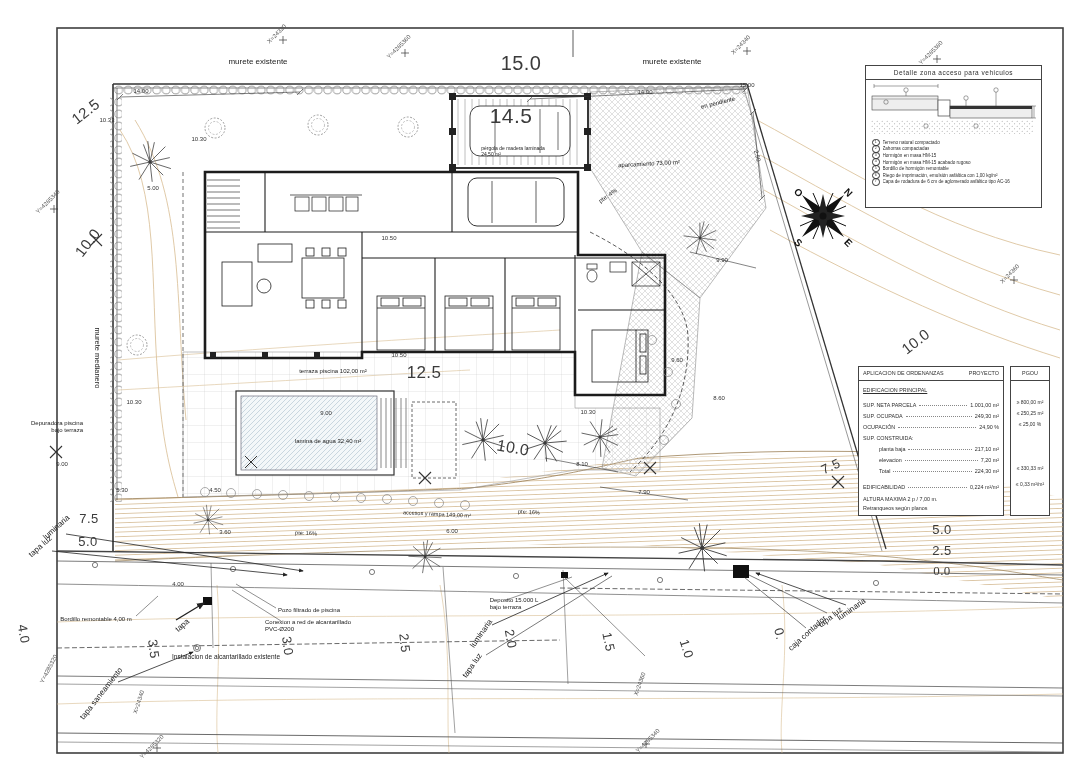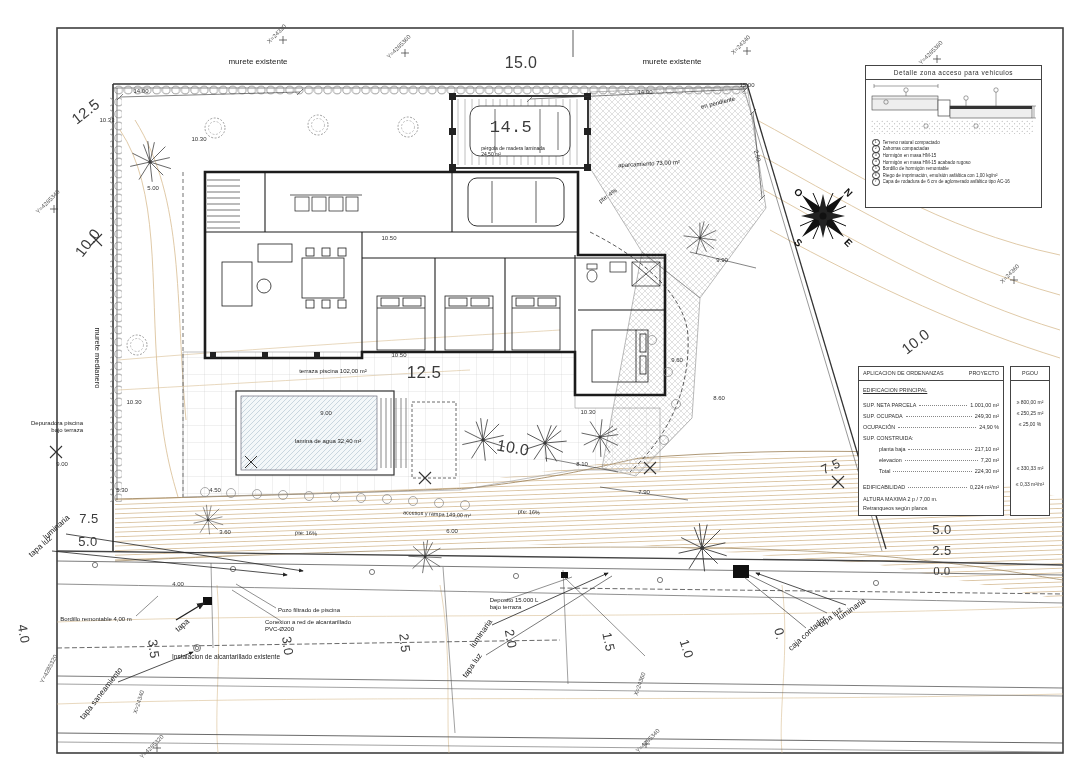--- a/index.html
+++ b/index.html
@@ -352,22 +352,22 @@
     <path d="M845,216 L827.2,220.2 L823,238 L818.8,220.2 L801,216 L818.8,211.8 L823,194 L827.2,211.8 Z" fill="#222"></path>
     <circle cx="823" cy="216" r="3.5" fill="#111"></circle>
     <text x="848" y="196" transform="rotate(45 848 193)" font-size="10" font-weight="bold" text-anchor="middle" fill="#111">N</text>
     <text x="848" y="246" transform="rotate(45 848 243)" font-size="10" font-weight="bold" text-anchor="middle" fill="#111">E</text>
     <text x="798" y="246" transform="rotate(45 798 243)" font-size="10" font-weight="bold" text-anchor="middle" fill="#111">S</text>
     <text x="798" y="196" transform="rotate(45 798 193)" font-size="10" font-weight="bold" text-anchor="middle" fill="#111">O</text>
   </g>
 </svg>
 
 <div id="labels">
-      <span class="plan-label contour" style="left: 521px; top: 63px; font-size: 16px; transform: translate(-50%, -50%) rotate(0deg);">15.0</span>
-      <span class="plan-label contour" style="left: 511px; top: 128px; font-size: 17px; transform: translate(-50%, -50%) rotate(0deg); font-family: Liberation Mono, monospace;">14.5</span>
+      <span class="plan-label contour" style="left: 521px; top: 63px; font-size: 20px; transform: translate(-50%, -50%) rotate(0deg);">15.0</span>
+      <span class="plan-label contour" style="left: 511px; top: 116px; font-size: 21px; transform: translate(-50%, -50%) rotate(0deg);">14.5</span>
       <span class="plan-label contour" style="left: 86px; top: 112px; font-size: 15px; transform: translate(-50%, -50%) rotate(-38deg);">12.5</span>
       <span class="plan-label contour" style="left: 424px; top: 373px; font-size: 17px; transform: translate(-50%, -50%) rotate(0deg);">12.5</span>
       <span class="plan-label contour" style="left: 88px; top: 243px; font-size: 15px; transform: translate(-50%, -50%) rotate(-52deg);">10.0</span>
       <span class="plan-label contour" style="left: 513px; top: 448px; font-size: 16px; transform: translate(-50%, -50%) rotate(10deg);">10.0</span>
       <span class="plan-label contour" style="left: 916px; top: 342px; font-size: 15px; transform: translate(-50%, -50%) rotate(-38deg);">10.0</span>
       <span class="plan-label contour" style="left: 89px; top: 519px; font-size: 13px; transform: translate(-50%, -50%) rotate(0deg);">7.5</span>
       <span class="plan-label contour" style="left: 88px; top: 542px; font-size: 13px; transform: translate(-50%, -50%) rotate(0deg);">5.0</span>
       <span class="plan-label contour" style="left: 831px; top: 467px; font-size: 13px; transform: translate(-50%, -50%) rotate(-25deg);">7.5</span>
       <span class="plan-label contour" style="left: 942px; top: 530px; font-size: 13px; transform: translate(-50%, -50%) rotate(0deg);">5.0</span>
       <span class="plan-label contour" style="left: 942px; top: 551px; font-size: 13px; transform: translate(-50%, -50%) rotate(0deg);">2.5</span>

